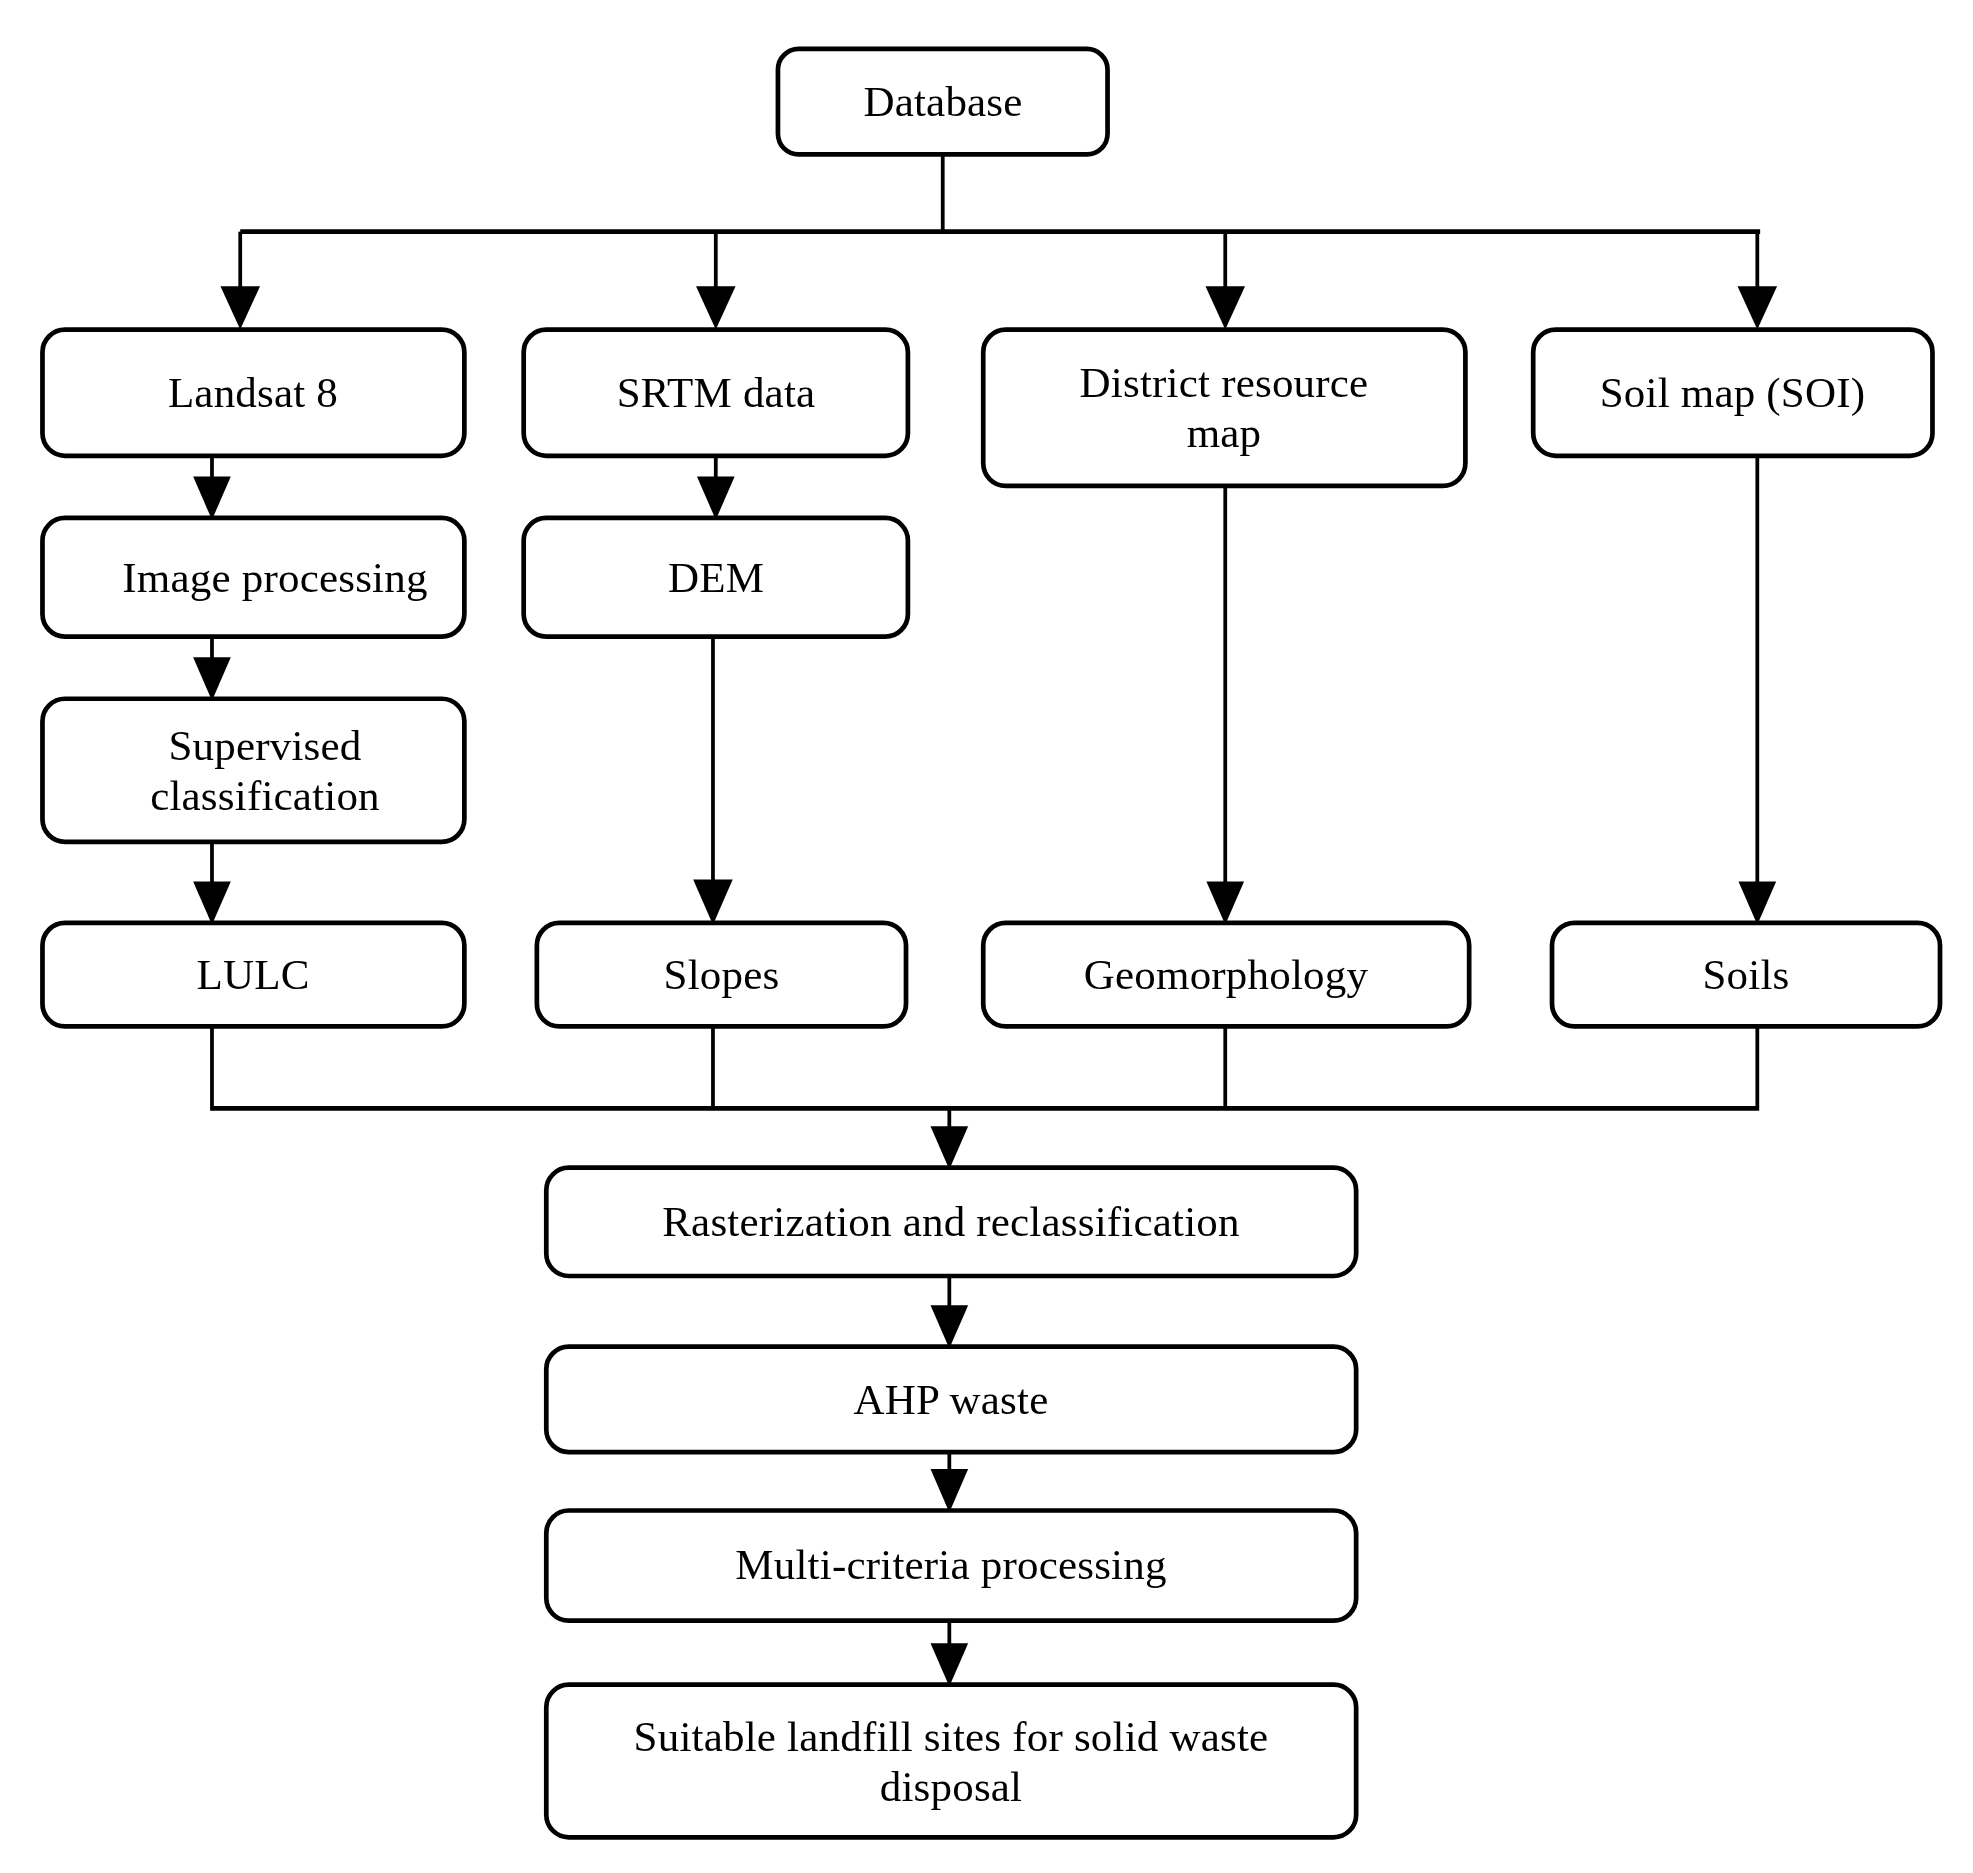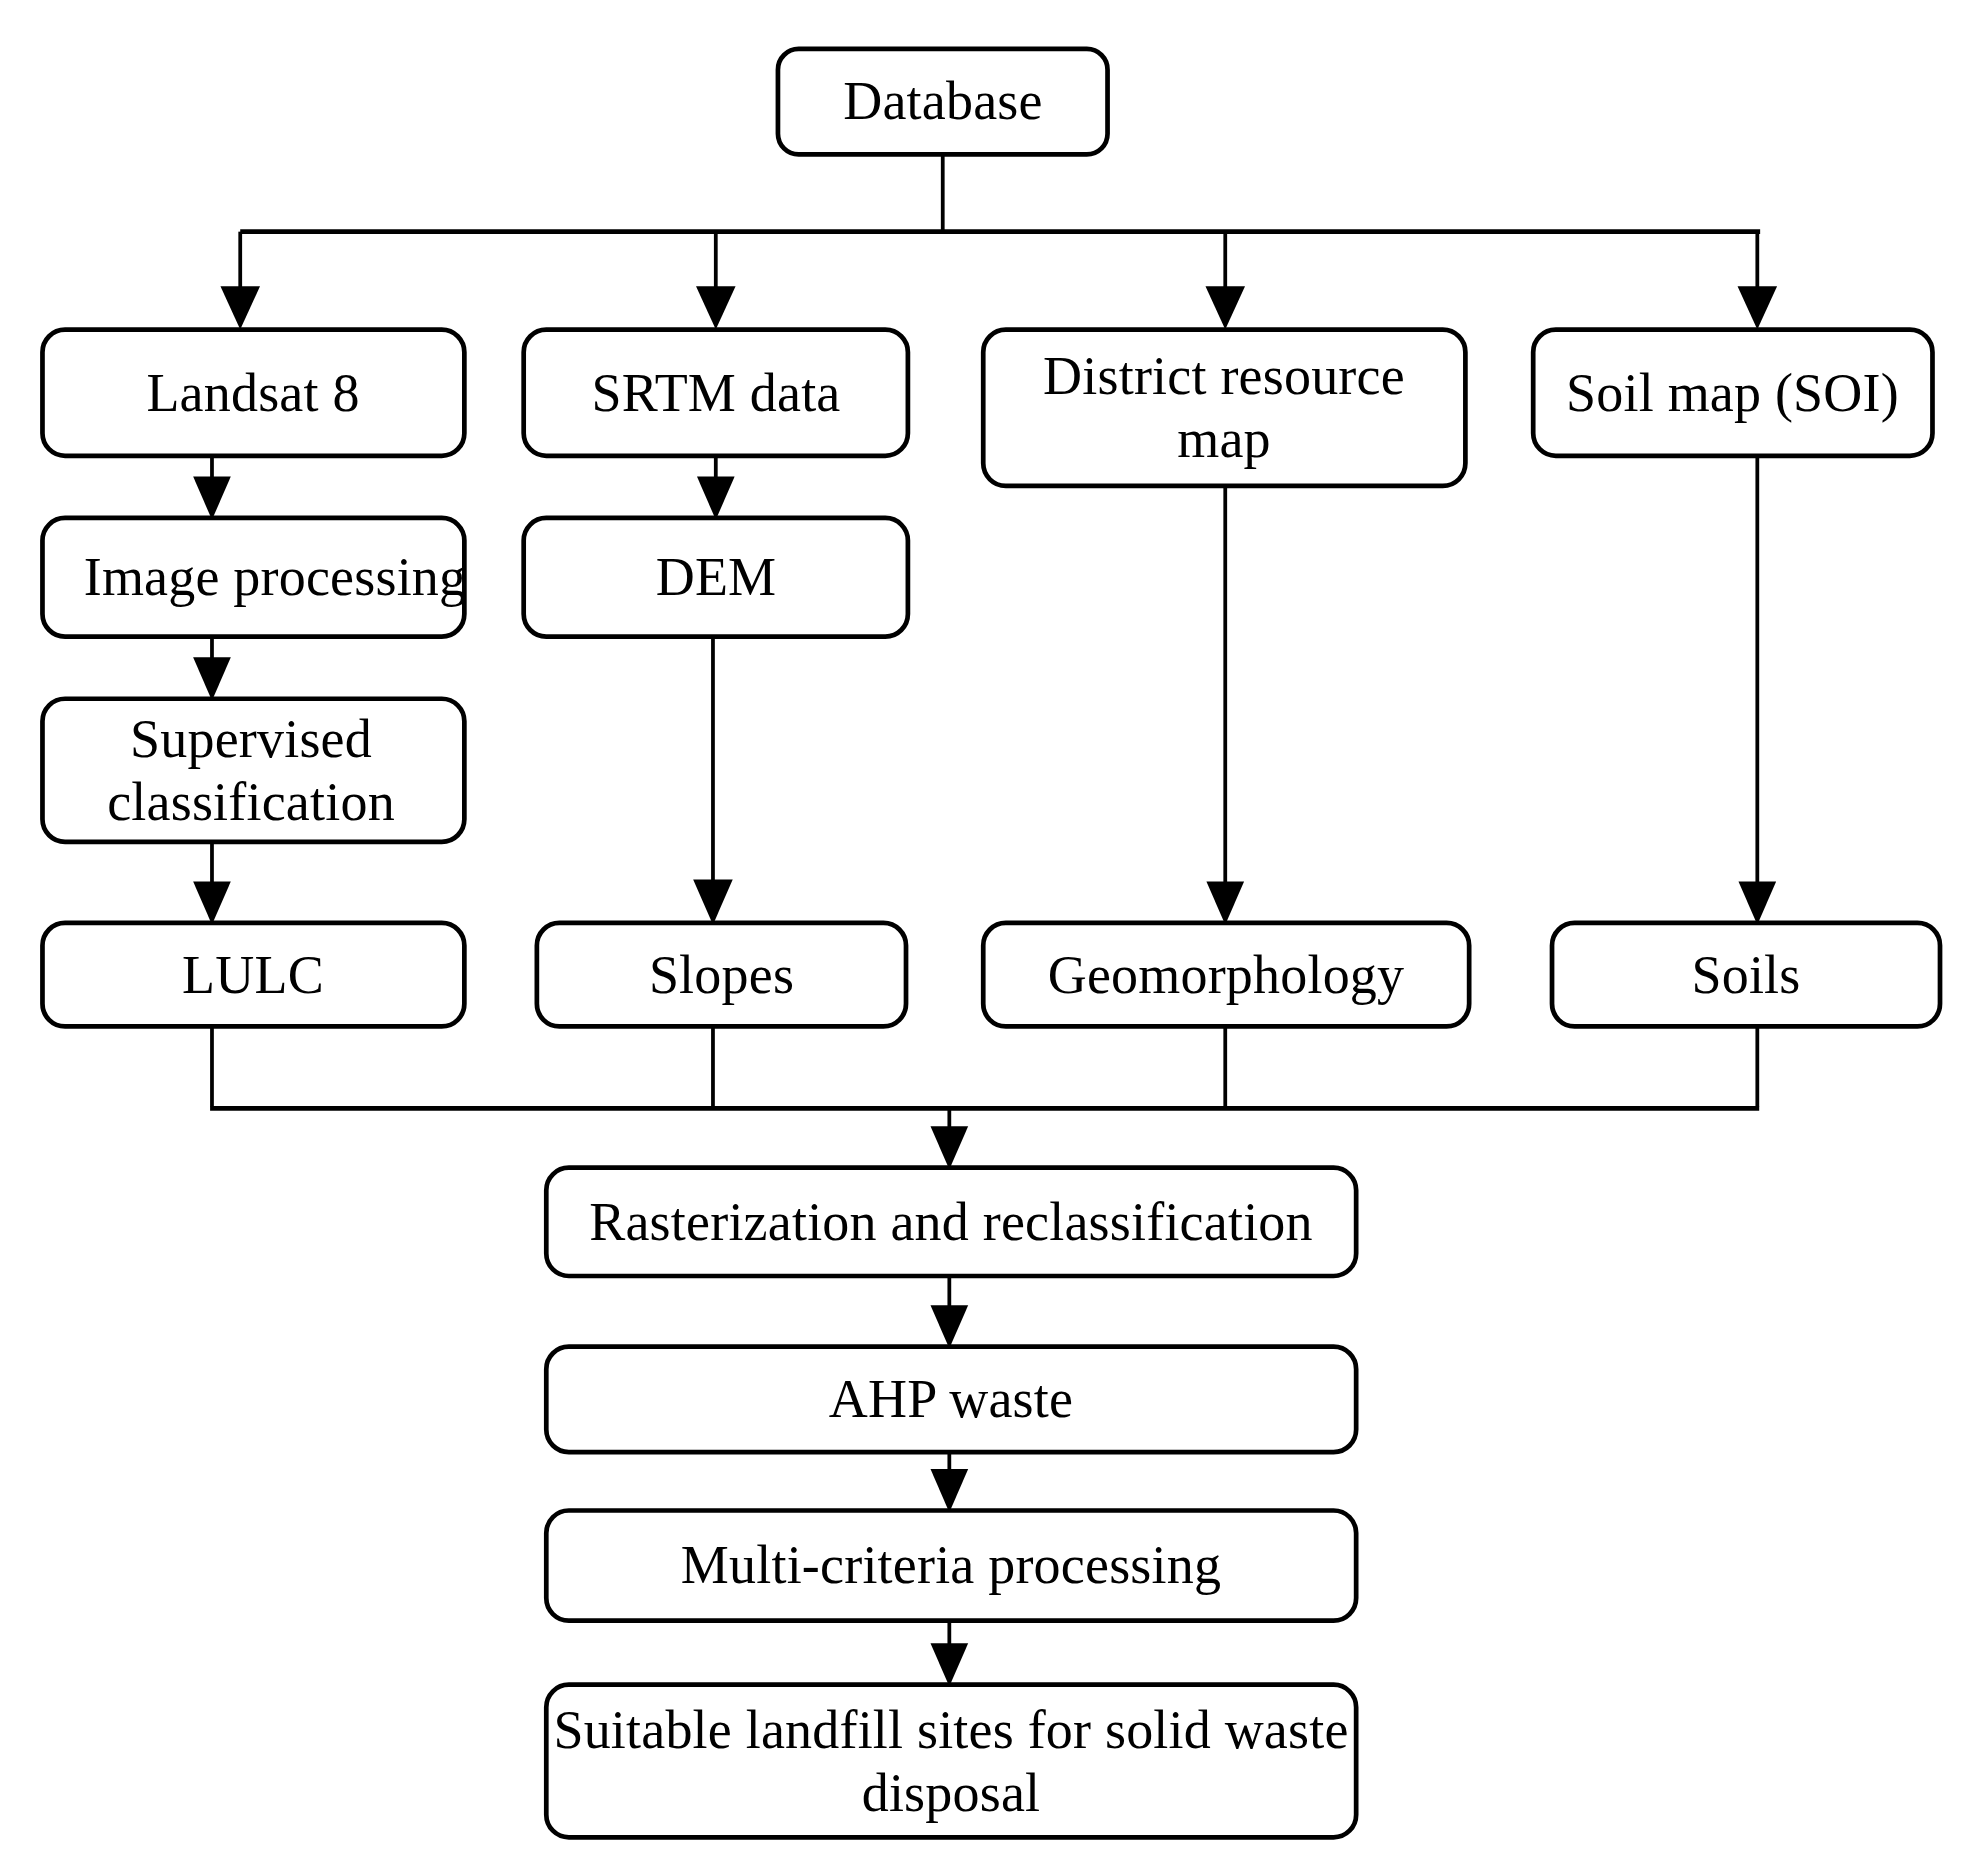--- a/index.html
+++ b/index.html
@@ -45,21 +45,21 @@
     stroke: none;
   }
   .node-label {
     position: absolute;
     display: flex;
     align-items: center;
     justify-content: center;
     text-align: center;
     color: #000000;
     font-family: "Liberation Serif", "DejaVu Serif", serif;
-    font-size: 54px;
+    font-size: 43px;
     line-height: 1.16;
     letter-spacing: 0.2px;
     white-space: pre-line;
     pointer-events: none;
   }
 </style>
 </head>
 <body>
 
 <div id="flow-root">
@@ -188,21 +188,21 @@
 
   <div class="node-label" style="left:983px; top:330px;  width:482px; height:156px;">District resource
 map</div>
 
   <div class="node-label" style="left:1533px; top:330px;  width:399px; height:126px;">Soil map (SOI)</div>
 
   <div class="node-label" style="left:42px;   top:518px;  width:422px; height:119px;padding-left:22px;">Image processing</div>
 
   <div class="node-label" style="left:524px;  top:518px;  width:384px; height:119px;">DEM</div>
 
-  <div class="node-label" style="left:40px;   top:699px;  width:422px; height:143px;">Supervised
+  <div class="node-label" style="left:54px;   top:699px;  width:422px; height:143px;">Supervised
 classification</div>
 
   <div class="node-label" style="left:42px;   top:923px;  width:422px; height:104px;">LULC</div>
 
   <div class="node-label" style="left:537px;  top:923px;  width:369px; height:104px;">Slopes</div>
 
   <div class="node-label" style="left:983px; top:923px;  width:486px; height:104px;">Geomorphology</div>
 
   <div class="node-label" style="left:1552px; top:923px;  width:388px; height:104px;">Soils</div>
 

